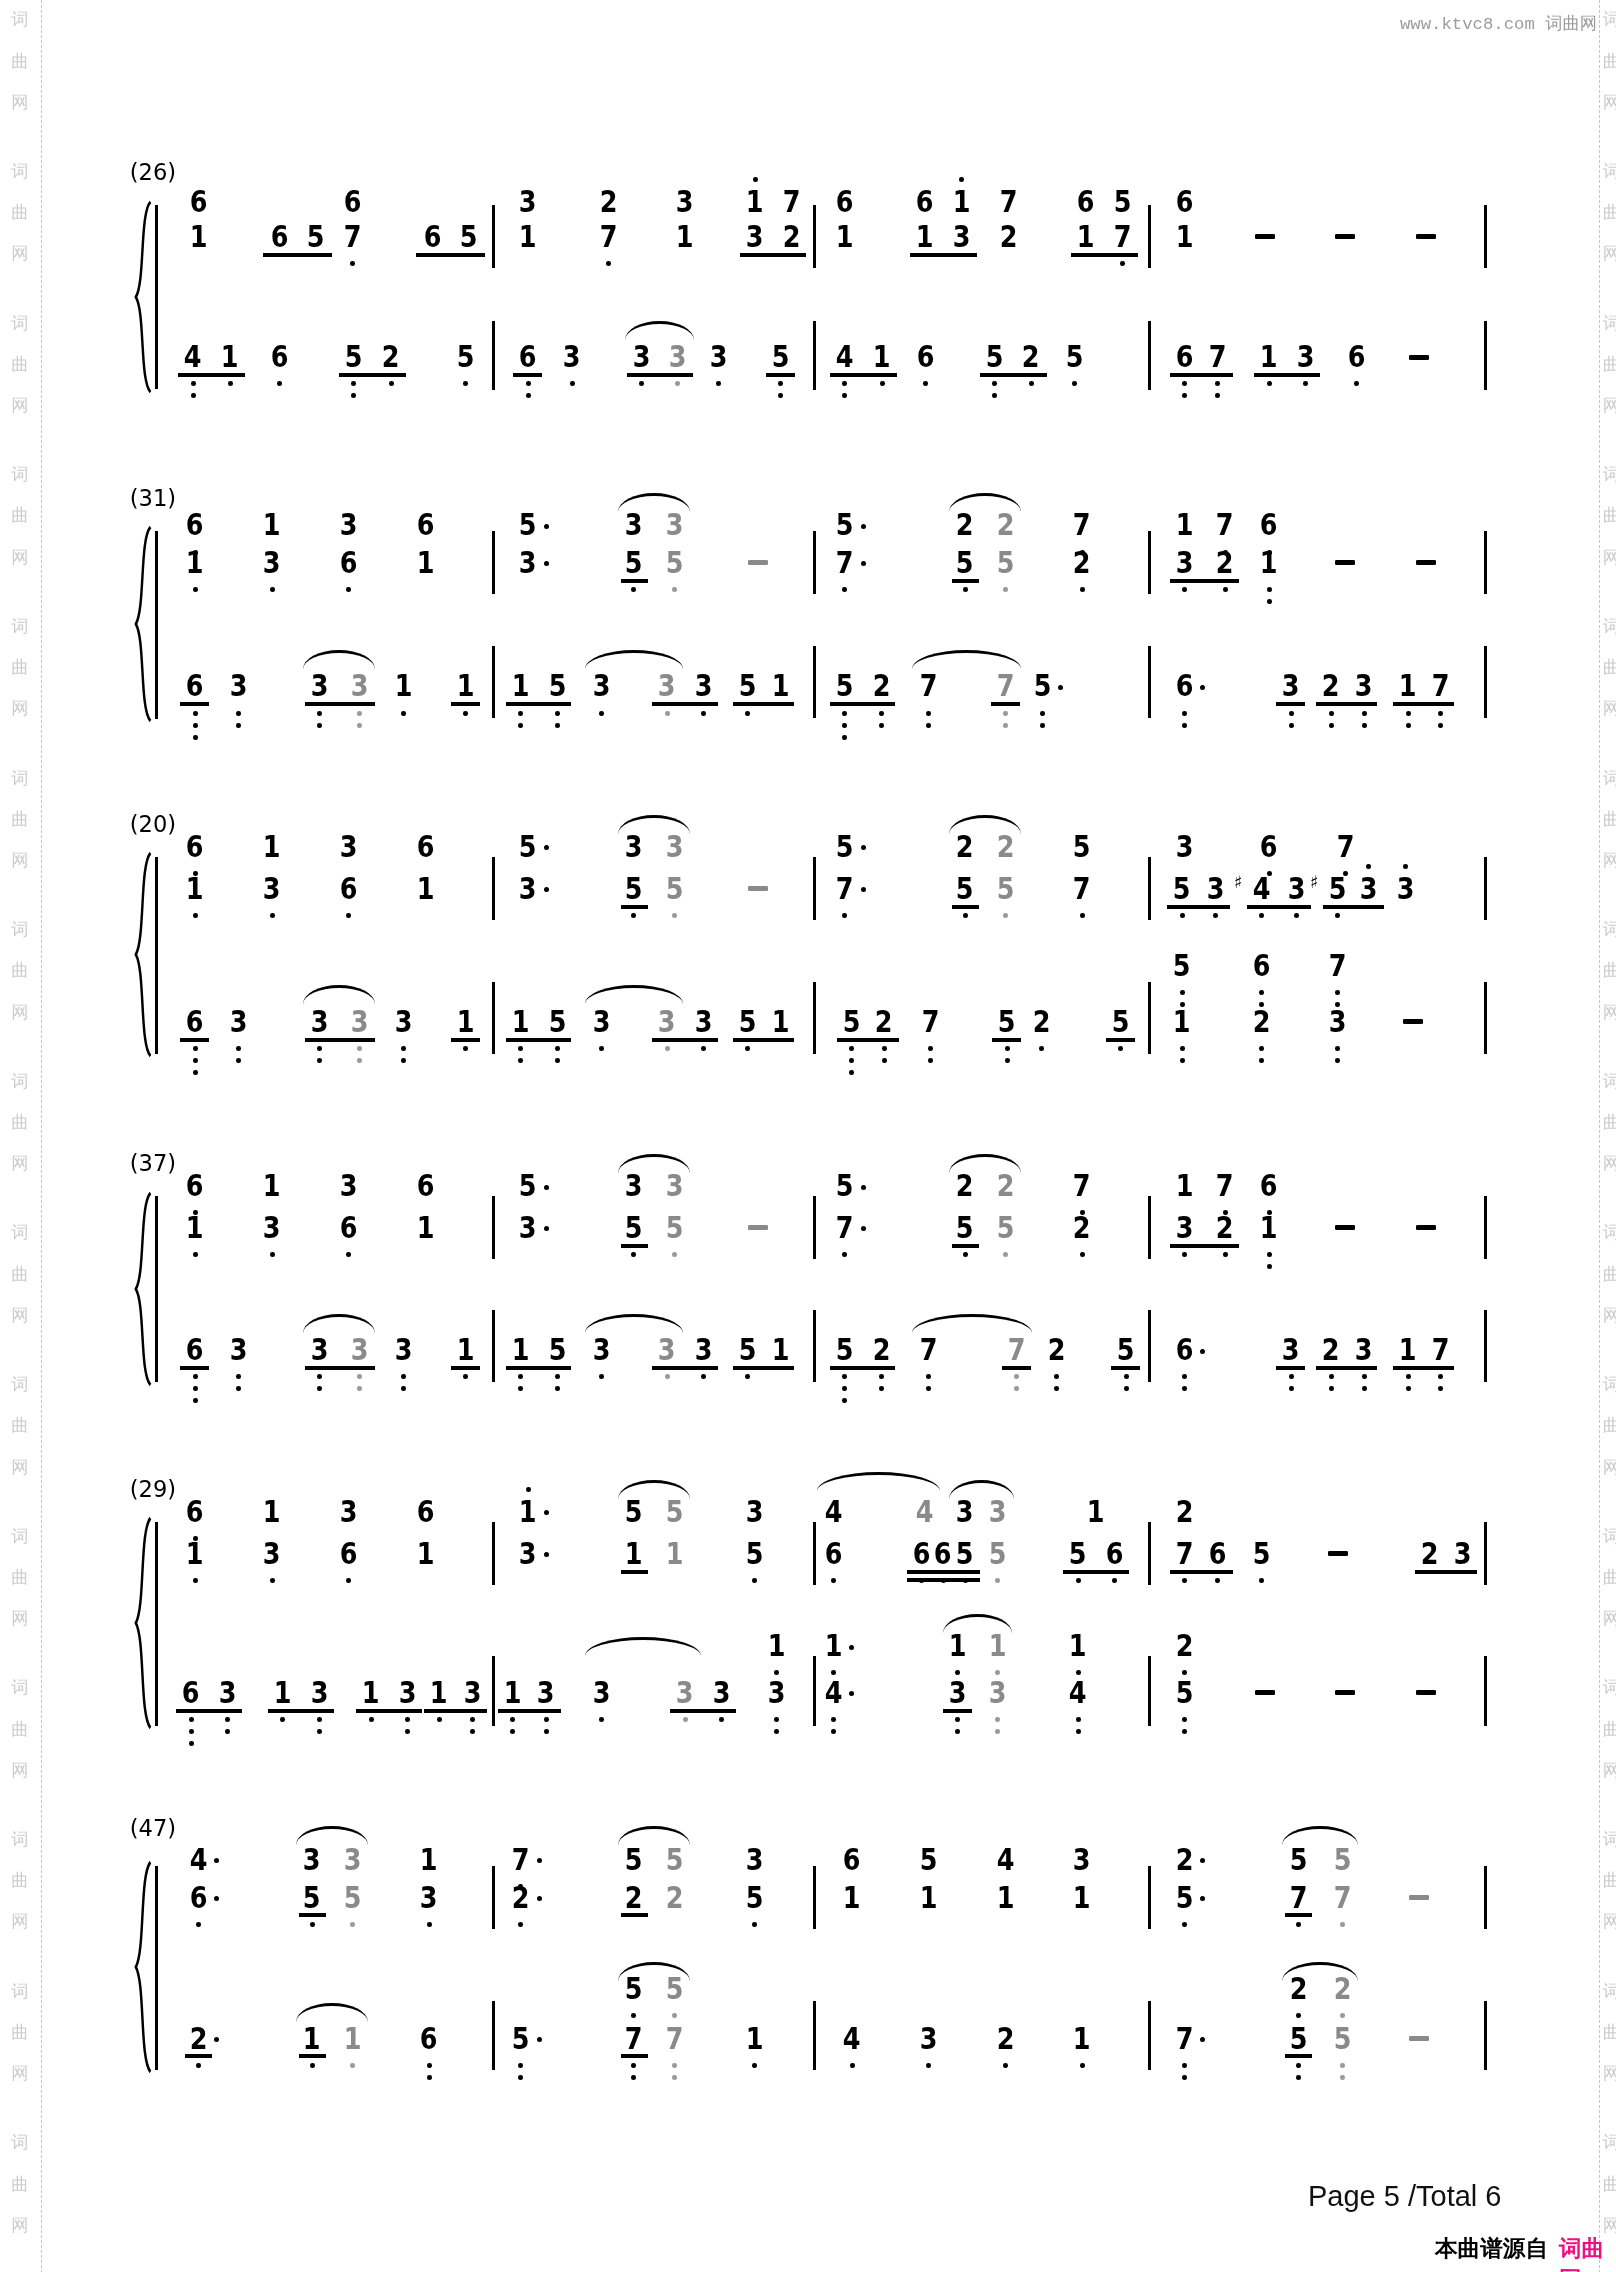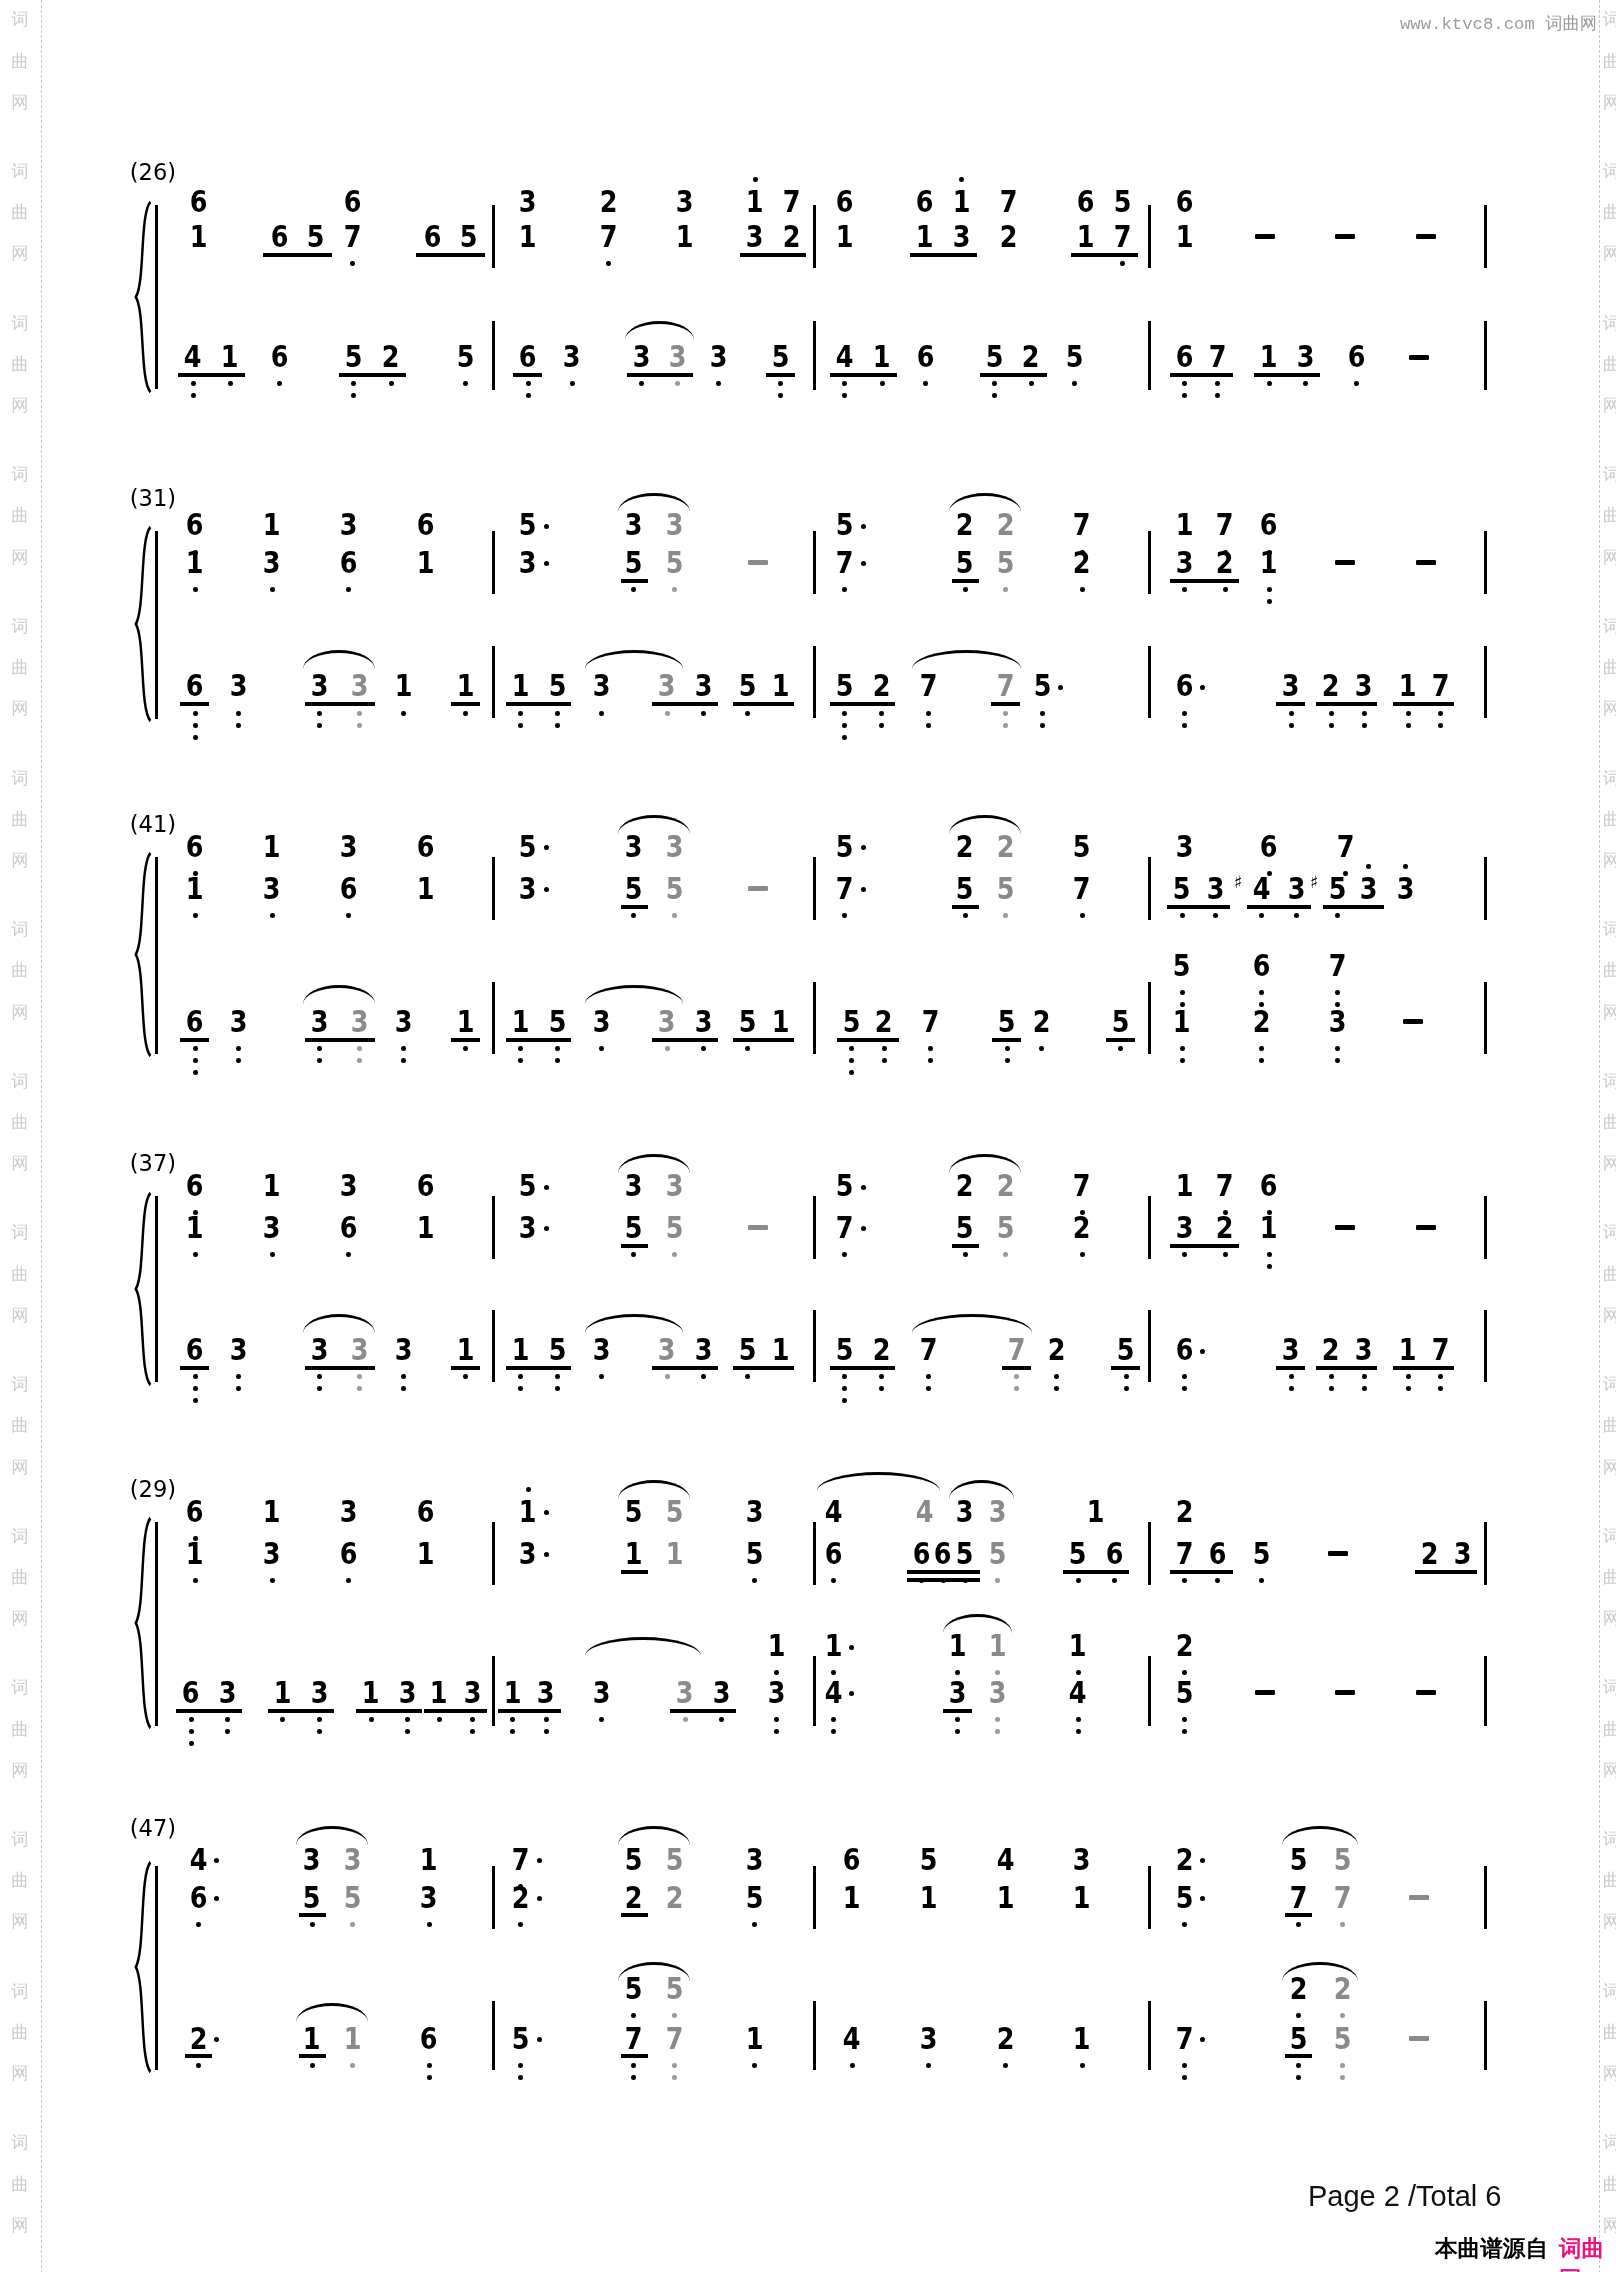--- a/index.html
+++ b/index.html
@@ -407,21 +407,21 @@
         <div class="beam" style="left: 1276px; top: 702px; width: 29px;"></div>
         <div class="beam" style="left: 1316px; top: 702px; width: 61px;"></div>
         <div class="beam" style="left: 1393px; top: 702px; width: 61px;"></div>
         <div class="tie" style="left: 618px; top: 493px; width: 72px;"></div>
         <div class="tie" style="left: 949px; top: 493px; width: 72px;"></div>
         <div class="tie" style="left: 303px; top: 650px; width: 72px;"></div>
         <div class="tie" style="left: 585px; top: 650px; width: 98px;"></div>
         <div class="tie" style="left: 912px; top: 650px; width: 109px;"></div>
       </div>
       <div class="abs" style="left: 0px; top: 0px;">
-        <div class="syslabel" style="left: 153px; top: 824px;">(41)</div>
+        <div class="syslabel" style="left: 153px; top: 824px;">(20)</div>
         <div class="abs" style="left: 132px; top: 851px;"><svg width="20" height="207" viewBox="0 0 26 200" preserveAspectRatio="none">
             <path d="M24,2 C10,14 17,84 5,100 C17,116 10,186 24,198" fill="none" stroke="#000" stroke-width="3.2"></path>
           </svg></div>
         <div class="vline" style="left: 155px; top: 857px; height: 197px;"></div>
         <div class="bar" style="left: 492px; top: 857px; height: 63px;"></div>
         <div class="bar" style="left: 813px; top: 857px; height: 63px;"></div>
         <div class="bar" style="left: 1148px; top: 857px; height: 63px;"></div>
         <div class="bar" style="left: 1484px; top: 857px; height: 63px;"></div>
         <div class="bar" style="left: 492px; top: 982px; height: 72px;"></div>
         <div class="bar" style="left: 813px; top: 982px; height: 72px;"></div>
@@ -1004,17 +1004,17 @@
         <div class="beam" style="left: 621px; top: 2054px; width: 27px;"></div>
         <div class="beam" style="left: 1285px; top: 2054px; width: 27px;"></div>
         <div class="tie" style="left: 296px; top: 1826px; width: 72px;"></div>
         <div class="tie" style="left: 618px; top: 1826px; width: 72px;"></div>
         <div class="tie" style="left: 1282px; top: 1826px; width: 76px;"></div>
         <div class="tie" style="left: 296px; top: 2003px; width: 72px;"></div>
         <div class="tie" style="left: 618px; top: 1962px; width: 72px;"></div>
         <div class="tie" style="left: 1282px; top: 1962px; width: 76px;"></div>
       </div>
     </div>
-  <div class="pageinfo">Page 2 /Total 6</div>
+  <div class="pageinfo">Page 5 /Total 6</div>
   <div class="src prefix">本曲谱源自</div>
   <div class="src brand">词曲网</div>
 </div>
 
 
 </body></html>

